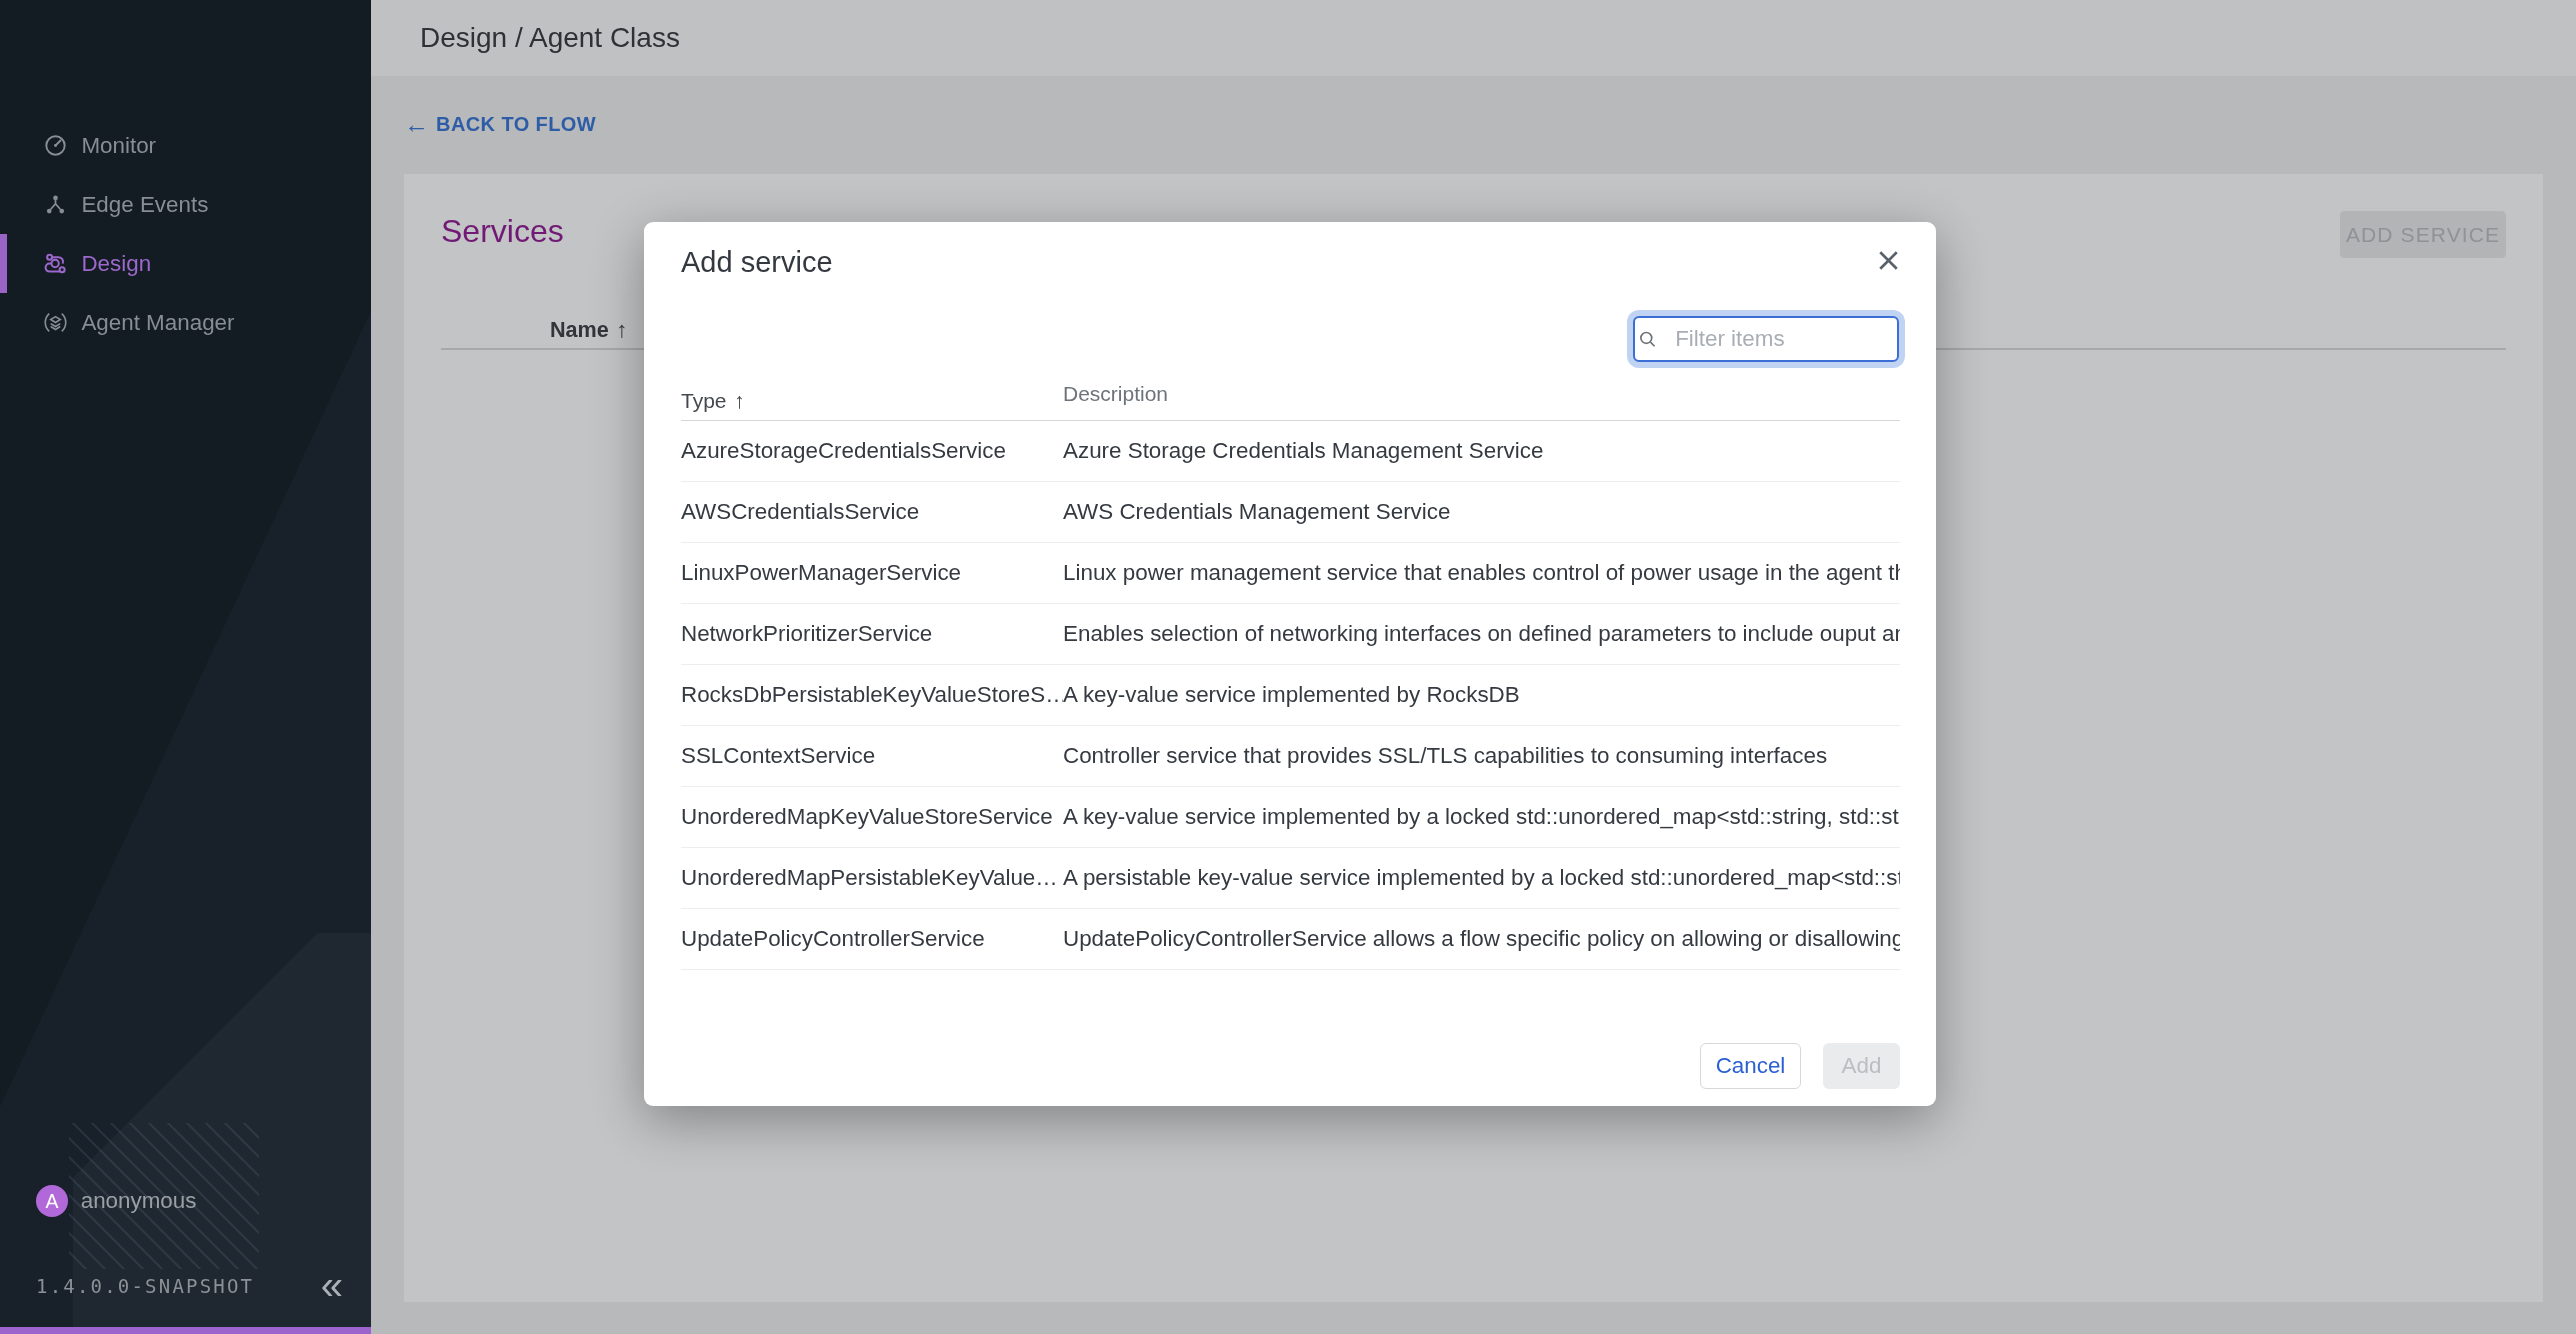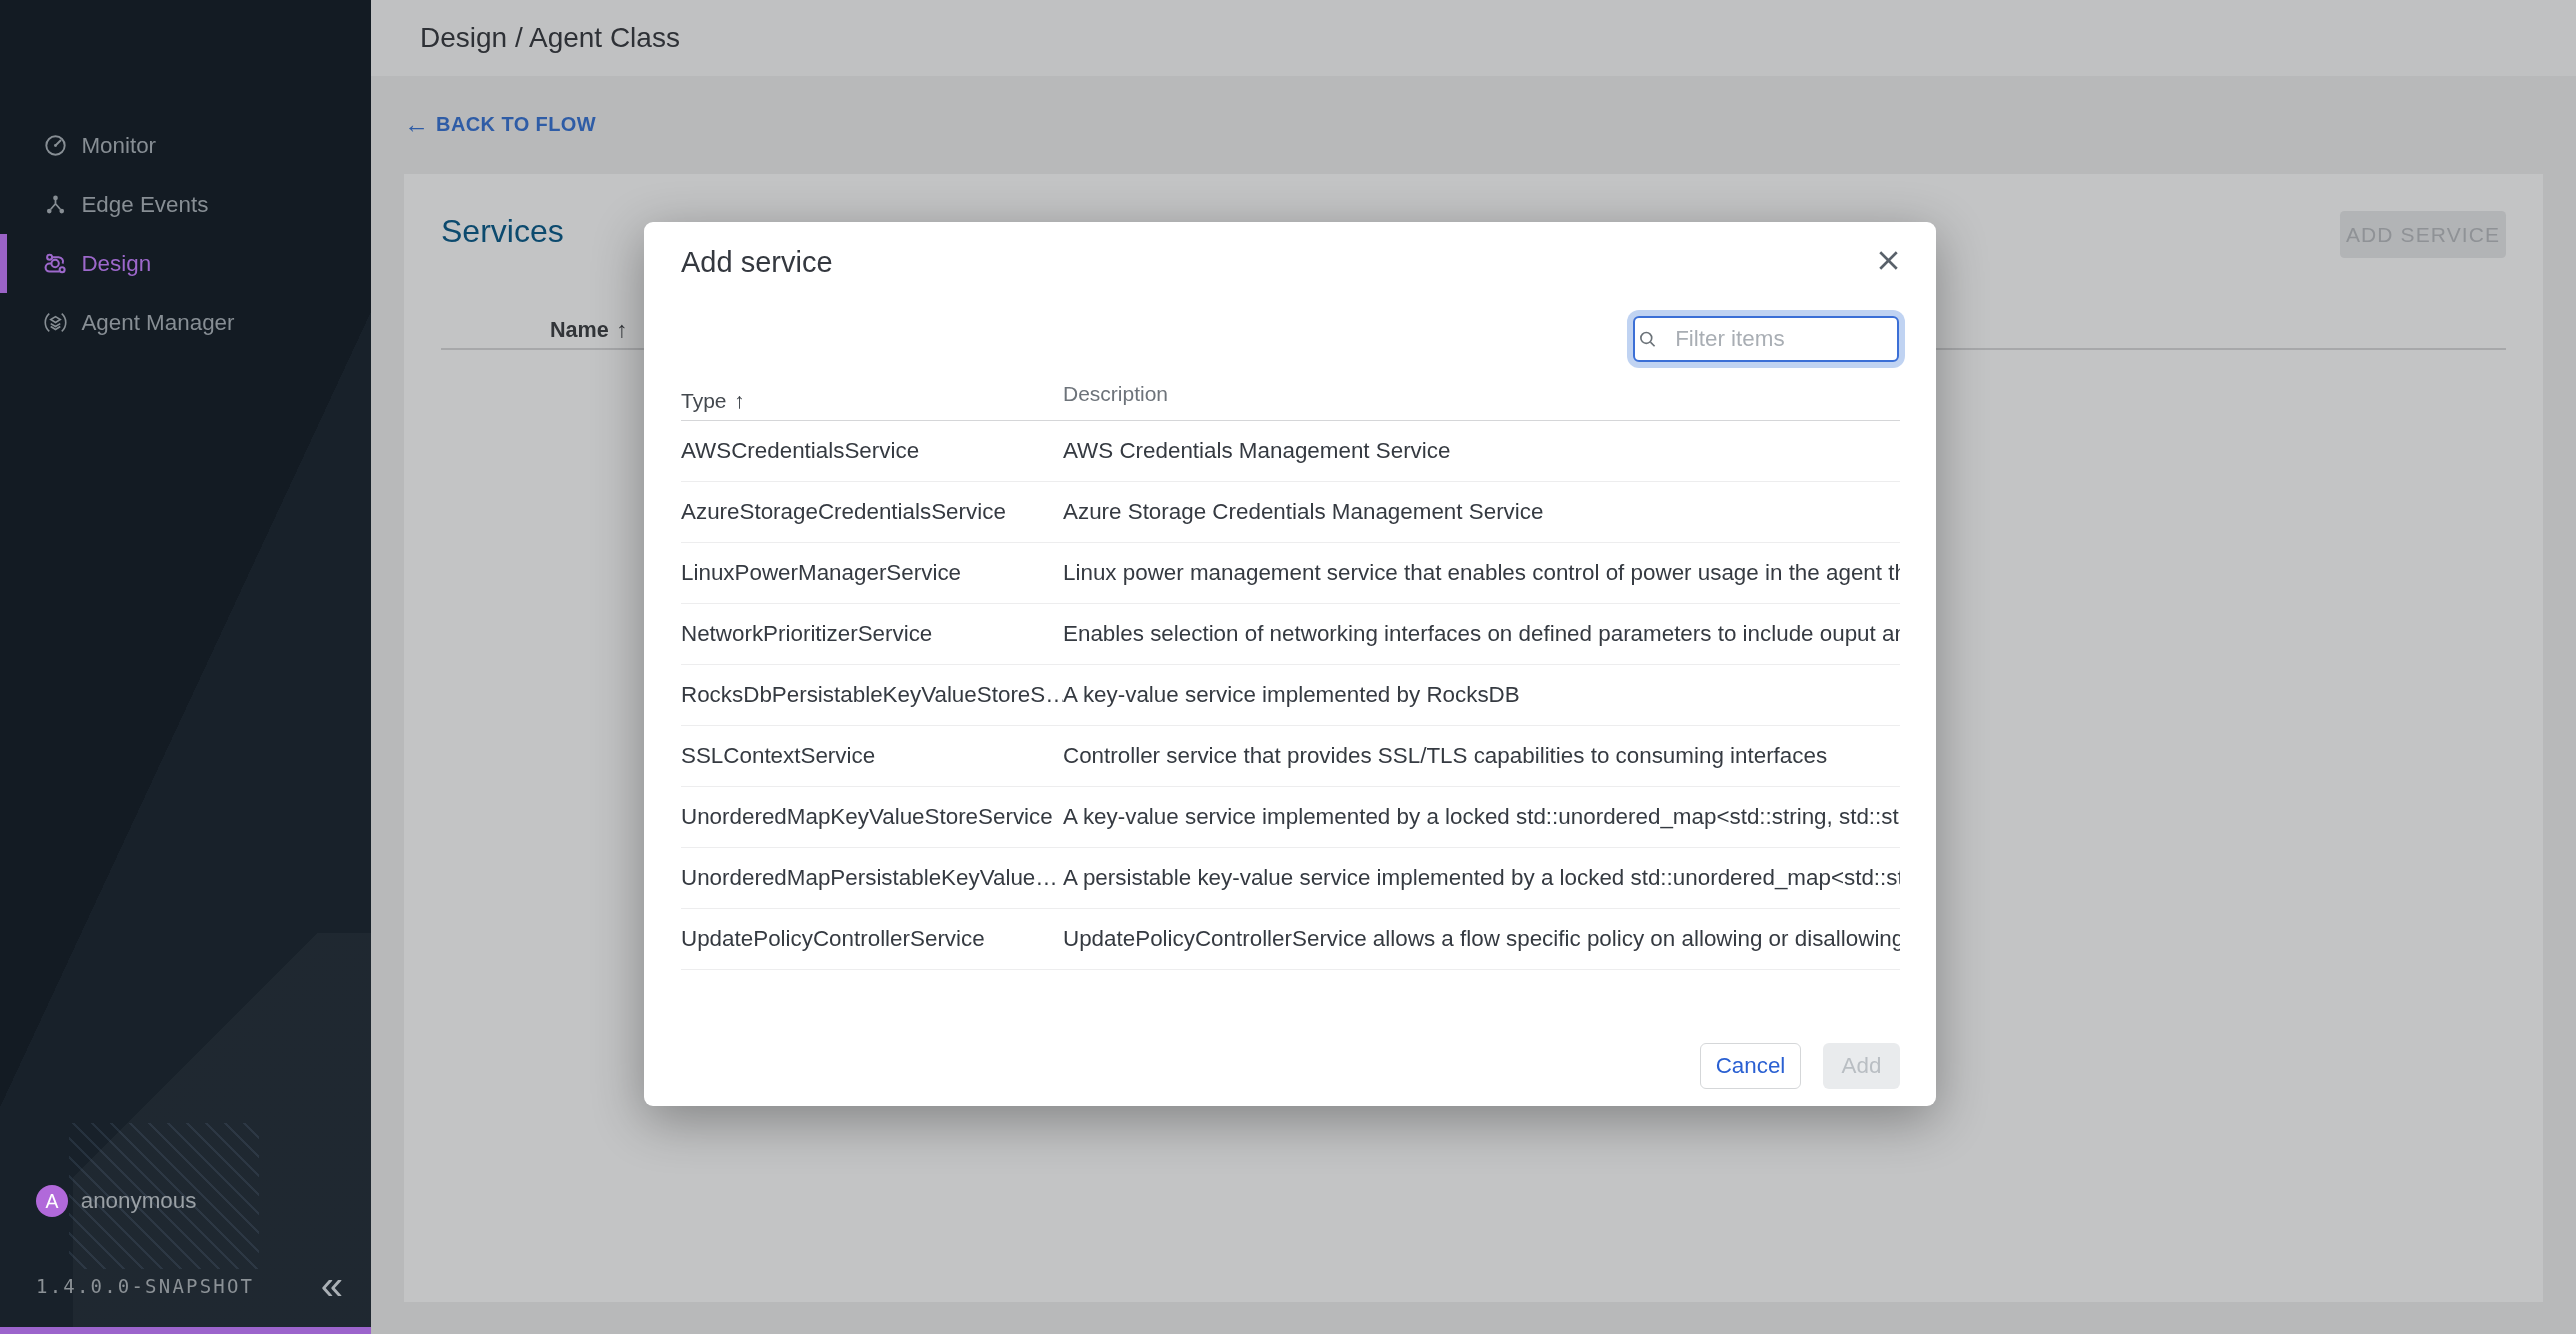--- a/index.html
+++ b/index.html
@@ -37,21 +37,21 @@
   
   .main { position:absolute; left:371px; top:0; width:2205px; height:1334px; }
   .header-bar { position:absolute; top:0; left:0; right:0; height:76px; background:#c0c1c2;
                 display:flex; align-items:center; padding-left:49px; }
   .page-title { font-size:28px; color:#2e3136; }
   .content { position:absolute; top:76px; left:0; right:0; bottom:0; background:#b8b9ba; }
   .back-link { position:absolute; left:33px; top:37px; font-size:20px; font-weight:700;
                color:#2e5ca6; letter-spacing:0.4px; display:flex; align-items:center; gap:6.7px; cursor:pointer; }
   .back-arrow { font-size:25px; font-weight:400; line-height:21px; }
   .card { position:absolute; left:33px; top:98px; width:2139px; height:1128px; background:#c3c4c5; }
-  .card-title { position:absolute; left:37px; top:39px; font-size:32px; font-weight:500; color:#0c4a6e; }
+  .card-title { position:absolute; left:37px; top:39px; font-size:32px; font-weight:500; color:#701a75; }
   .add-service-btn { position:absolute; right:37px; top:37px; width:166px; height:47px;
                      background:#b2b4b6; border:none; border-radius:4.5px; color:#8f9296;
                      font-size:21px; font-weight:500; letter-spacing:1.1px; cursor:pointer; }
   .name-header { position:absolute; left:146px; top:143px; font-size:21.6px; font-weight:700;
                  color:#323539; display:flex; gap:7.5px; align-items:center; cursor:pointer; }
   .name-sort { font-weight:400; font-size:22.4px; }
   .name-divider { position:absolute; left:37px; right:37px; top:174px; height:1.5px; background:#a7a8aa; }
 
   
   .modal { position:absolute; left:644px; top:222px; width:1292px; height:884px; background:#fff;
@@ -184,27 +184,27 @@
       <div class="thead">
         <div class="th-type">
           <span>Type</span>
           <span class="th-sort">↑</span>
         </div>
         <div class="th-desc">Description</div>
       </div>
       <div>
 
           <div class="trow">
+            <div class="cell-type">AzureStorageCredentialsService</div>
+            <div class="cell-desc">Azure Storage Credentials Management Service</div>
+          </div>
+
+          <div class="trow">
             <div class="cell-type">AWSCredentialsService</div>
             <div class="cell-desc">AWS Credentials Management Service</div>
-          </div>
-
-          <div class="trow">
-            <div class="cell-type">AzureStorageCredentialsService</div>
-            <div class="cell-desc">Azure Storage Credentials Management Service</div>
           </div>
 
           <div class="trow">
             <div class="cell-type">LinuxPowerManagerService</div>
             <div class="cell-desc">Linux power management service that enables control of power usage in the agent through L…</div>
           </div>
 
           <div class="trow">
             <div class="cell-type">NetworkPrioritizerService</div>
             <div class="cell-desc">Enables selection of networking interfaces on defined parameters to include ouput and paylo…</div>

